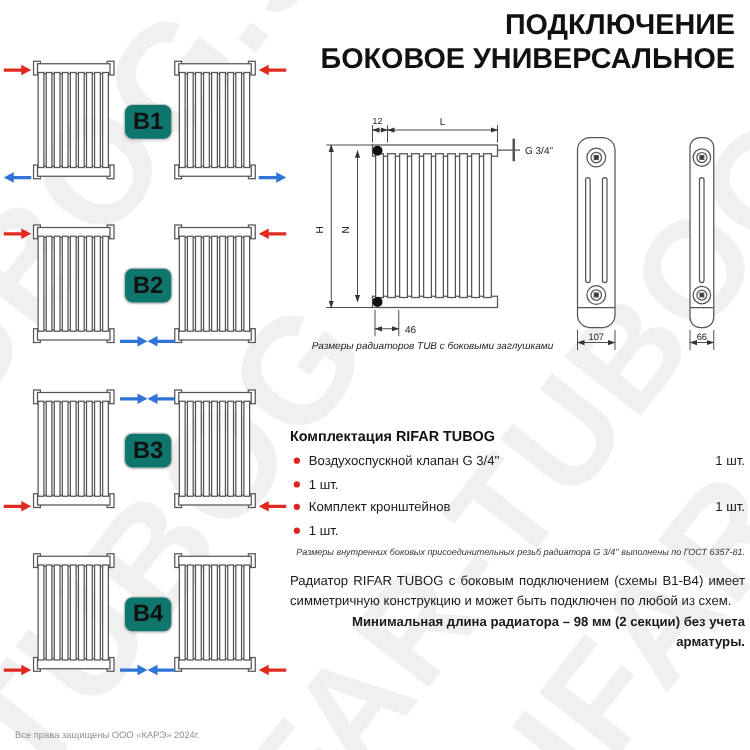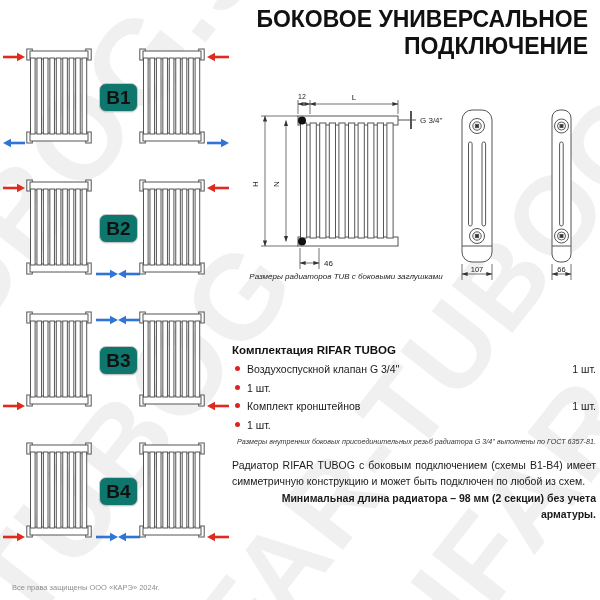--- a/index.html
+++ b/index.html
@@ -55,22 +55,22 @@
 <div>
   <span class="wm wm0">TUBOG</span>
   <span class="wm wm1">RIFAR-TUBOG.su</span>
   <span class="wm wm2">TUBOG.su</span>
   <span class="wm wm3">RIFAR-TUBOG</span>
 </div>
 
 <div class="layer">
 
   <div class="page-title">
+    <div>ПОДКЛЮЧЕНИЕ</div>
     <div>БОКОВОЕ УНИВЕРСАЛЬНОЕ</div>
-    <div>ПОДКЛЮЧЕНИЕ</div>
   </div>
 
   <div class="scheme-row" style="top:42px">
     <div class="rad rad-left"><svg viewBox="0 0 66 100" width="66" height="100">
           <g fill="#fff" stroke="#555" stroke-width="1">
             <rect x="0.8" y="3" width="5.5" height="11"></rect>
             <rect x="59.7" y="3" width="5.5" height="11"></rect>
             <rect x="0.8" y="86" width="5.5" height="11"></rect>
             <rect x="59.7" y="86" width="5.5" height="11"></rect>
             <rect x="4" y="5" width="58" height="8"></rect>

